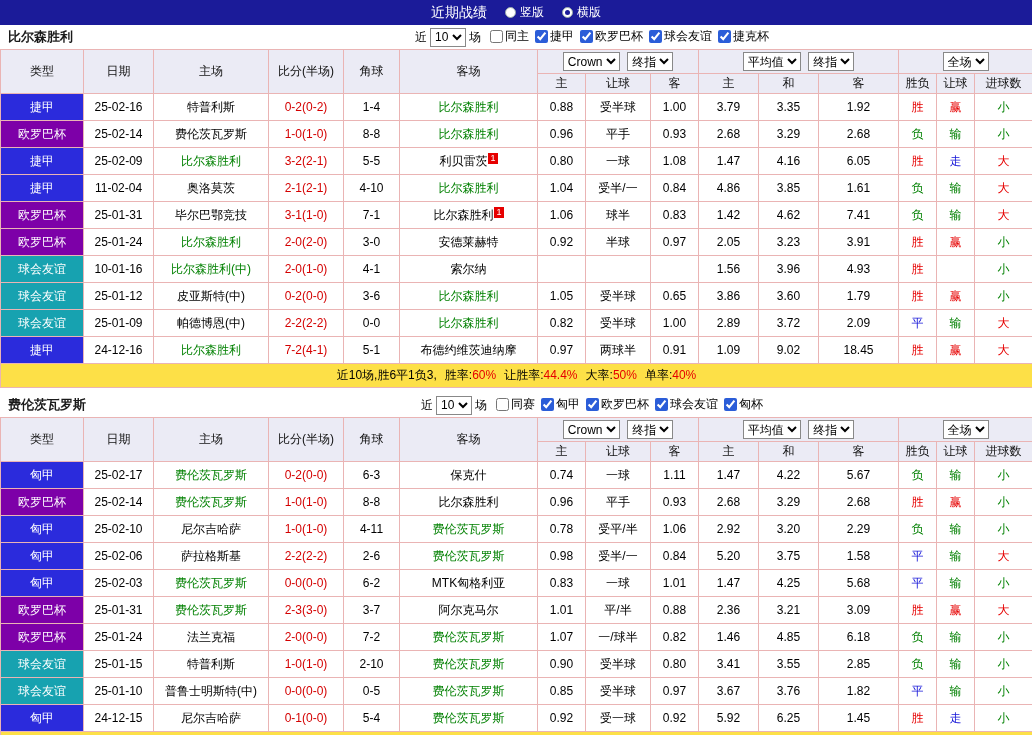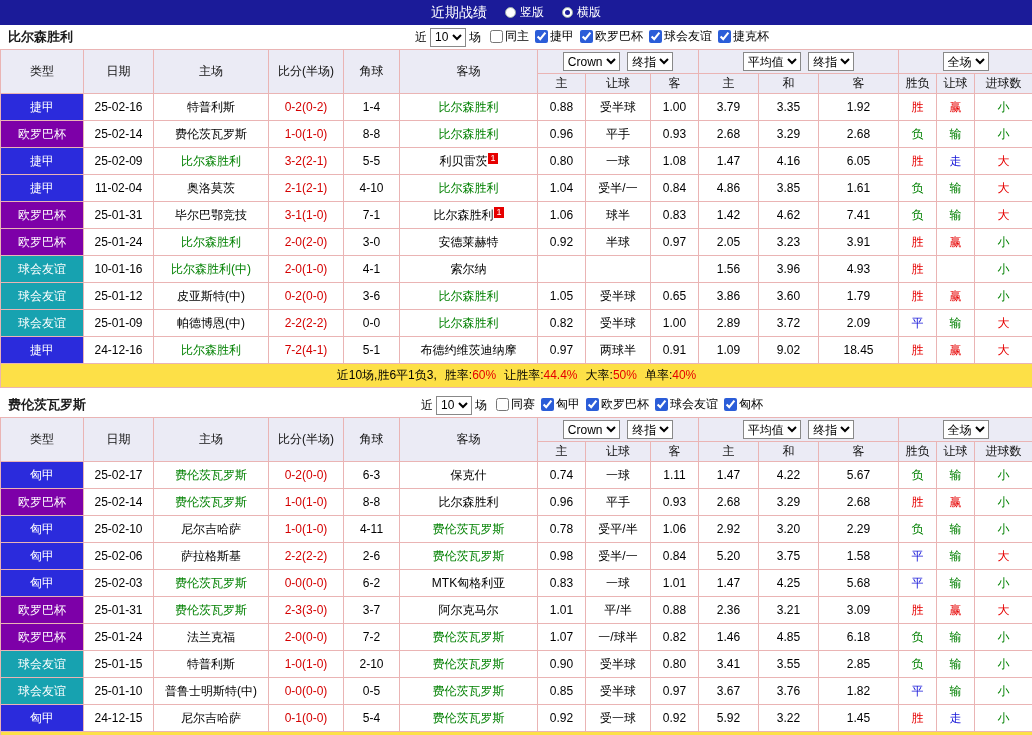--- a/index.html
+++ b/index.html
@@ -541,21 +541,21 @@
           <td class="league" style="background: rgb(43, 43, 220);">匈甲</td>
           <td>24-12-15</td>
           <td>尼尔吉哈萨</td>
           <td style="color: rgb(212, 0, 0);">0-1(0-0)</td>
           <td>5-4</td>
           <td style="color: rgb(0, 128, 0);">费伦茨瓦罗斯</td>
           <td>0.92</td>
           <td>受一球</td>
           <td>0.92</td>
           <td>5.92</td>
-          <td>3.22</td>
+          <td>6.25</td>
           <td>1.45</td>
           <td style="color: rgb(230, 0, 0);">胜</td>
           <td style="color: rgb(21, 21, 216);">走</td>
           <td style="color: rgb(0, 128, 0);">小</td>
         </tr>
       </tbody>
     <tfoot>
       <tr>
         <td colspan="15" class="summary-cell">
           

